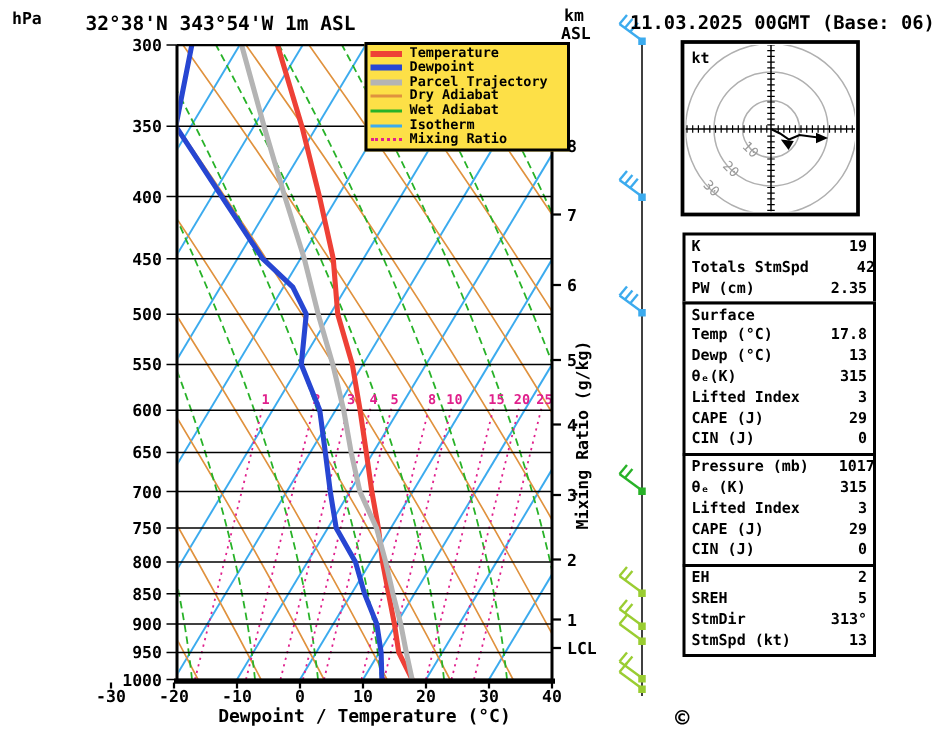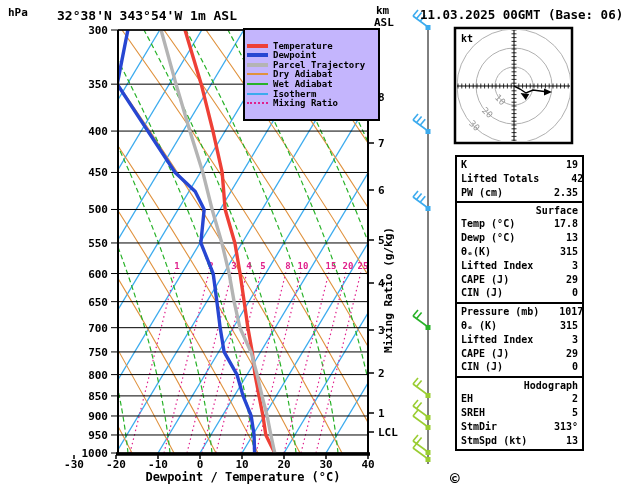--- a/index.html
+++ b/index.html
@@ -1,29 +1,29 @@
 <!DOCTYPE html>
 <html><head>
 <meta charset="utf-8">
 <style>
   html,body{margin:0;padding:0;background:#fff;}
   #root{position:relative;width:629px;height:486px;background:#fff;
         font-family:"DejaVu Sans Mono",monospace;overflow:hidden;}
   .abs{position:absolute;}
   svg text{font-family:"DejaVu Sans Mono",monospace;}
   #legend{left:243px;top:28px;width:129px;height:67px;border:2px solid #000;
-          background:#c4b5fd;display:flex;flex-direction:column;justify-content:space-around;
-          padding:11px 2px;z-index:5;}
+          background:#fde047;display:flex;flex-direction:column;justify-content:space-around;
+          padding:1px 2px;z-index:5;}
   .lrow{display:flex;align-items:center;height:9px;}
   .lswatch{width:21px;margin-right:5px;flex:0 0 21px;}
   .llabel{font-size:9px;font-weight:bold;color:#000;white-space:nowrap;}
   #info-table{left:455px;top:155px;width:129px;z-index:5;}
   .tsec{border:2px solid #000;background:#fff;margin-top:-2px;padding:1px 4px 2px 4px;}
   .tsec:first-child{margin-top:0;}
-  .ttitle{text-align:right;font-size:10px;font-weight:bold;line-height:13px;}
+  .ttitle{text-align:left;font-size:10px;font-weight:bold;line-height:13px;}
   .trow{display:flex;font-size:10px;font-weight:bold;line-height:13.8px;}
   .tlabel{flex:1;white-space:nowrap;}
   .tvalue{flex:0 0 44px;text-align:right;white-space:nowrap;}
   #copyright{left:450px;top:469px;font-size:16px;font-weight:bold;}
 </style>
 </head>
 <body>
 
 <div id="root">
 
@@ -355,21 +355,21 @@
       </div>
     </div>
 
   <div id="info-table" class="abs">
       <div class="tsec">
         <div class="trow">
           <span class="tlabel">K</span>
           <span class="tvalue">19</span>
         </div>
         <div class="trow">
-          <span class="tlabel">Lifted Totals</span>
+          <span class="tlabel">Totals StmSpd</span>
           <span class="tvalue">42</span>
         </div>
         <div class="trow">
           <span class="tlabel">PW (cm)</span>
           <span class="tvalue">2.35</span>
         </div>
       </div>
       <div class="tsec">
         <div class="ttitle">Surface</div>
         <div class="trow">
@@ -413,21 +413,20 @@
         <div class="trow">
           <span class="tlabel">CAPE (J)</span>
           <span class="tvalue">29</span>
         </div>
         <div class="trow">
           <span class="tlabel">CIN (J)</span>
           <span class="tvalue">0</span>
         </div>
       </div>
       <div class="tsec">
-        <div class="ttitle">Hodograph</div>
         <div class="trow">
           <span class="tlabel">EH</span>
           <span class="tvalue">2</span>
         </div>
         <div class="trow">
           <span class="tlabel">SREH</span>
           <span class="tvalue">5</span>
         </div>
         <div class="trow">
           <span class="tlabel">StmDir</span>

